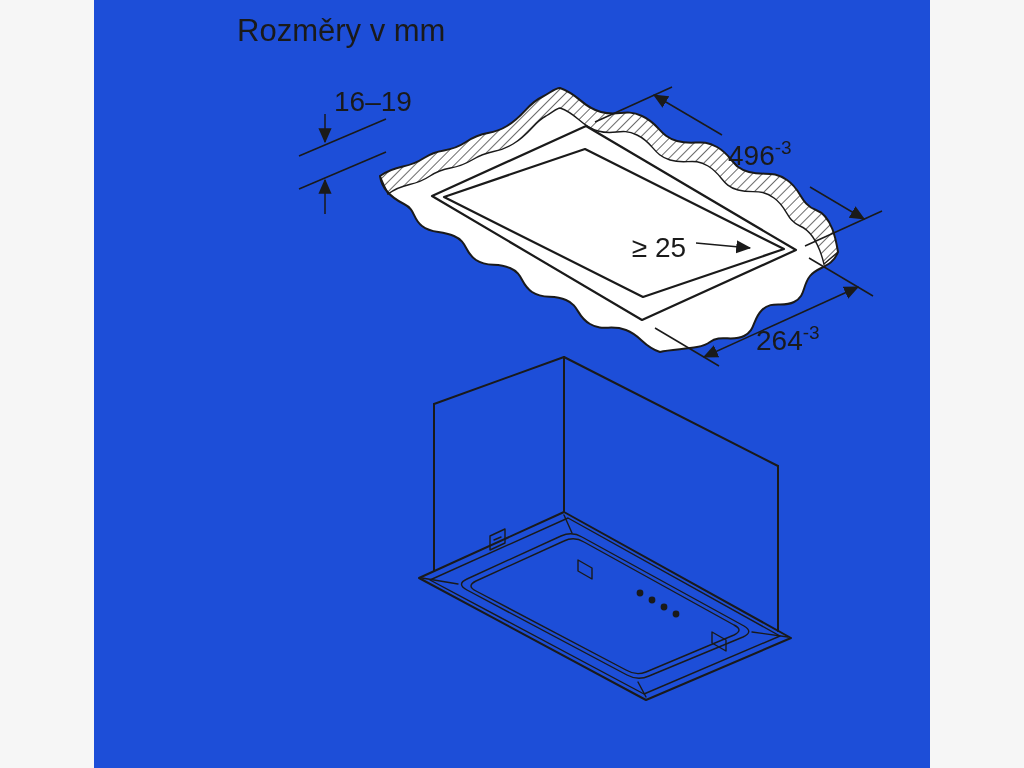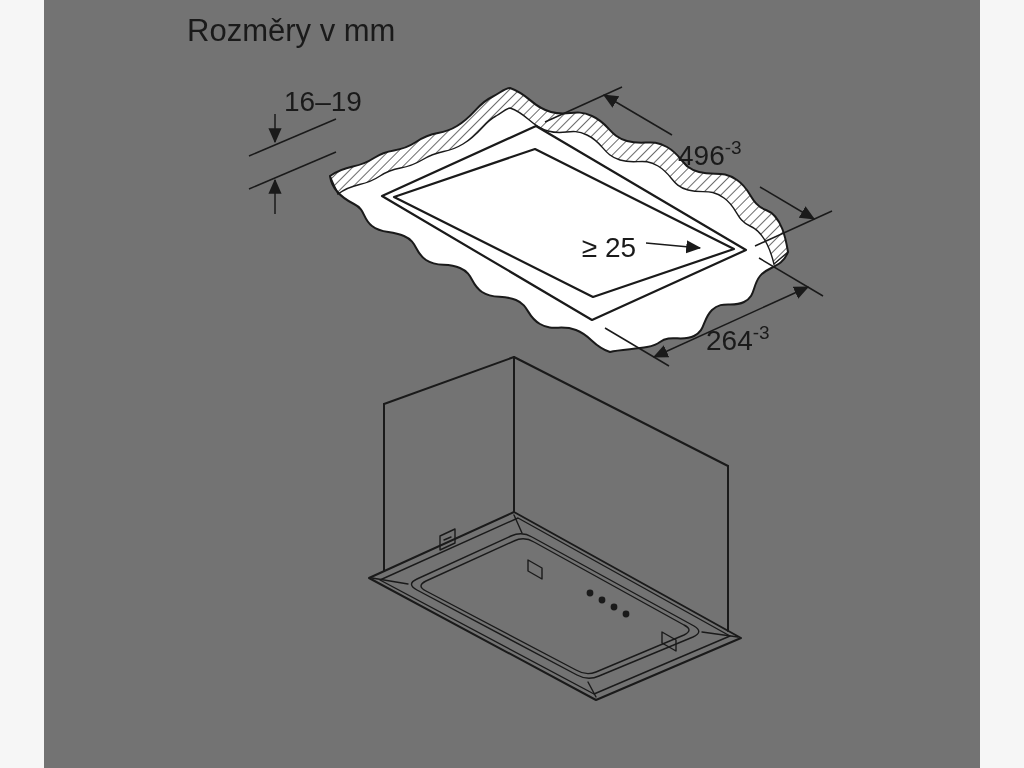--- a/index.html
+++ b/index.html
@@ -3,24 +3,24 @@
 <meta charset="utf-8">
 <style>
   html, body {
     margin: 0;
     padding: 0;
     background: #f6f6f6;
     font-family: "Liberation Sans", sans-serif;
   }
   .page {
     position: relative;
-    width: 936px;
+    width: 836px;
     height: 768px;
     margin: 0 auto;
-    background: #737373;
+    background: #1d4ed8;
     overflow: hidden;
   }
   svg { display: block; }
   .stroke  { fill: none; stroke: #1a1a1a; stroke-width: 2;   stroke-linejoin: round; stroke-linecap: round; }
   .stroke2 { fill: none; stroke: #1a1a1a; stroke-width: 2.2; stroke-linejoin: round; }
   .thin    { fill: none; stroke: #1a1a1a; stroke-width: 1.4; stroke-linejoin: round; stroke-linecap: round; }
   .dim     { fill: none; stroke: #1a1a1a; stroke-width: 1.5; }
   .surface { fill: #ffffff; stroke: #1a1a1a; stroke-width: 2; stroke-linejoin: round; }
   .hatched { fill: url(#hatch); stroke: none; }
   .dot     { fill: #1a1a1a; stroke: none; }

